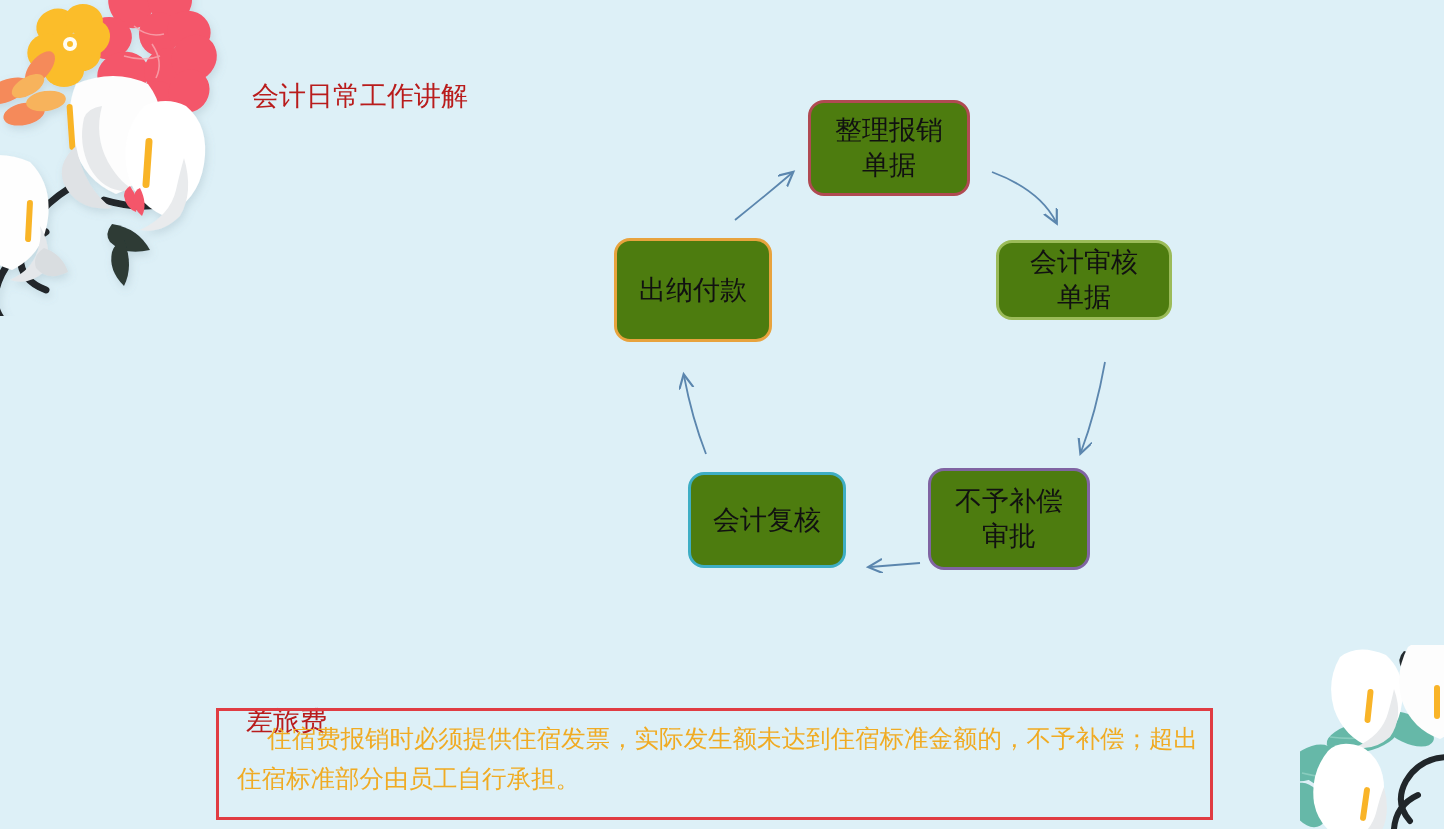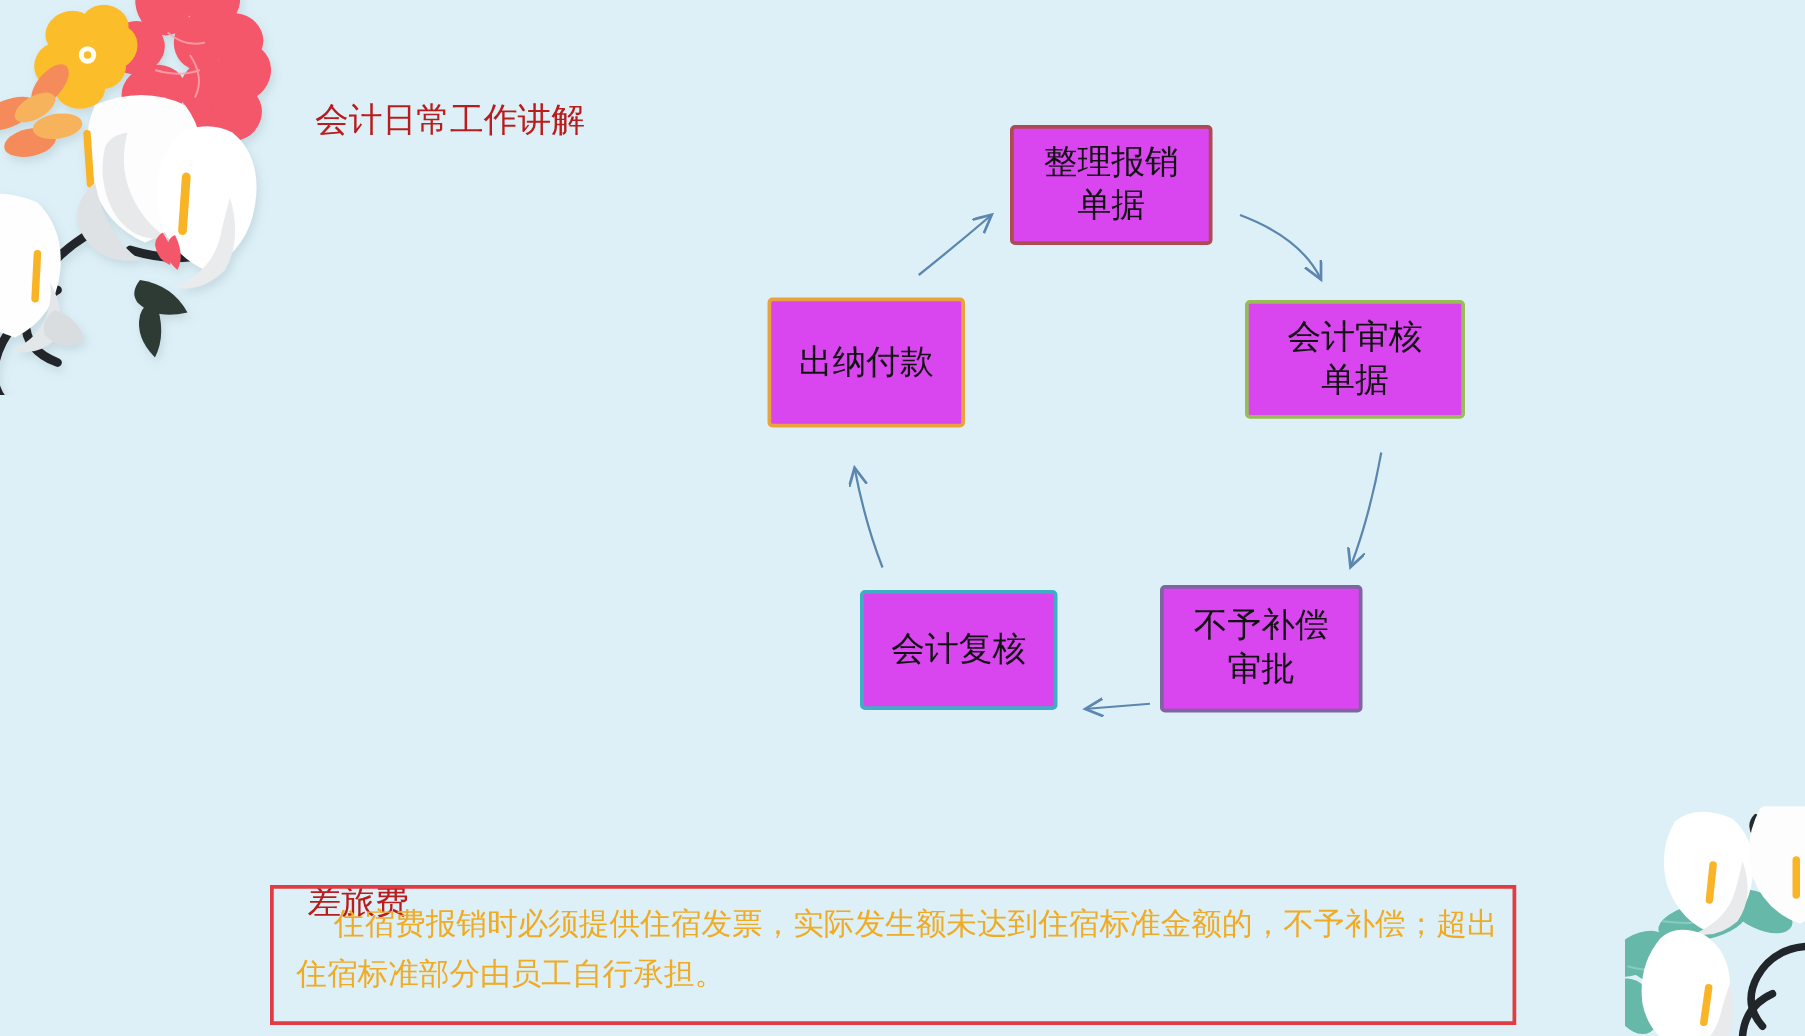--- a/index.html
+++ b/index.html
@@ -66,37 +66,37 @@
   
   #flow-diagram {
     position: absolute;
     left: 0;
     top: 0;
     width: 1444px;
     height: 829px;
   }
   .flow-node {
     position: absolute;
-    background: #d946ef;
+    background: #4d7c0f;
     border-style: solid;
     border-width: 3px;
-    border-radius: 4px;
+    border-radius: 16px;
     display: flex;
     align-items: center;
     justify-content: center;
     text-align: center;
     line-height: 1.28;
     font-size: 27px;
     color: #111111;
     font-family: "DejaVu Serif", "Liberation Serif", serif;
     box-sizing: border-box;
     white-space: pre-line;
   }
   #node-collect   { left: 808px;  top: 100px; width: 162px; height: 96px;  border-color: #b04a52; }
-  #node-audit     { left: 996px;  top: 240px; width: 176px; height: 95px; border-color: #9bbb59; }
+  #node-audit     { left: 996px;  top: 240px; width: 176px; height: 80px; border-color: #9bbb59; }
   #node-approve   { left: 928px;  top: 468px; width: 162px; height: 102px; border-color: #8064a2; }
   #node-recheck   { left: 688px;  top: 472px; width: 158px; height: 96px;  border-color: #3eaec4; }
   #node-payment   { left: 614px;  top: 238px; width: 158px; height: 104px; border-color: #e8a33d; }
 
   .arrow-svg {
     position: absolute;
     left: 0;
     top: 0;
     width: 1444px;
     height: 829px;

